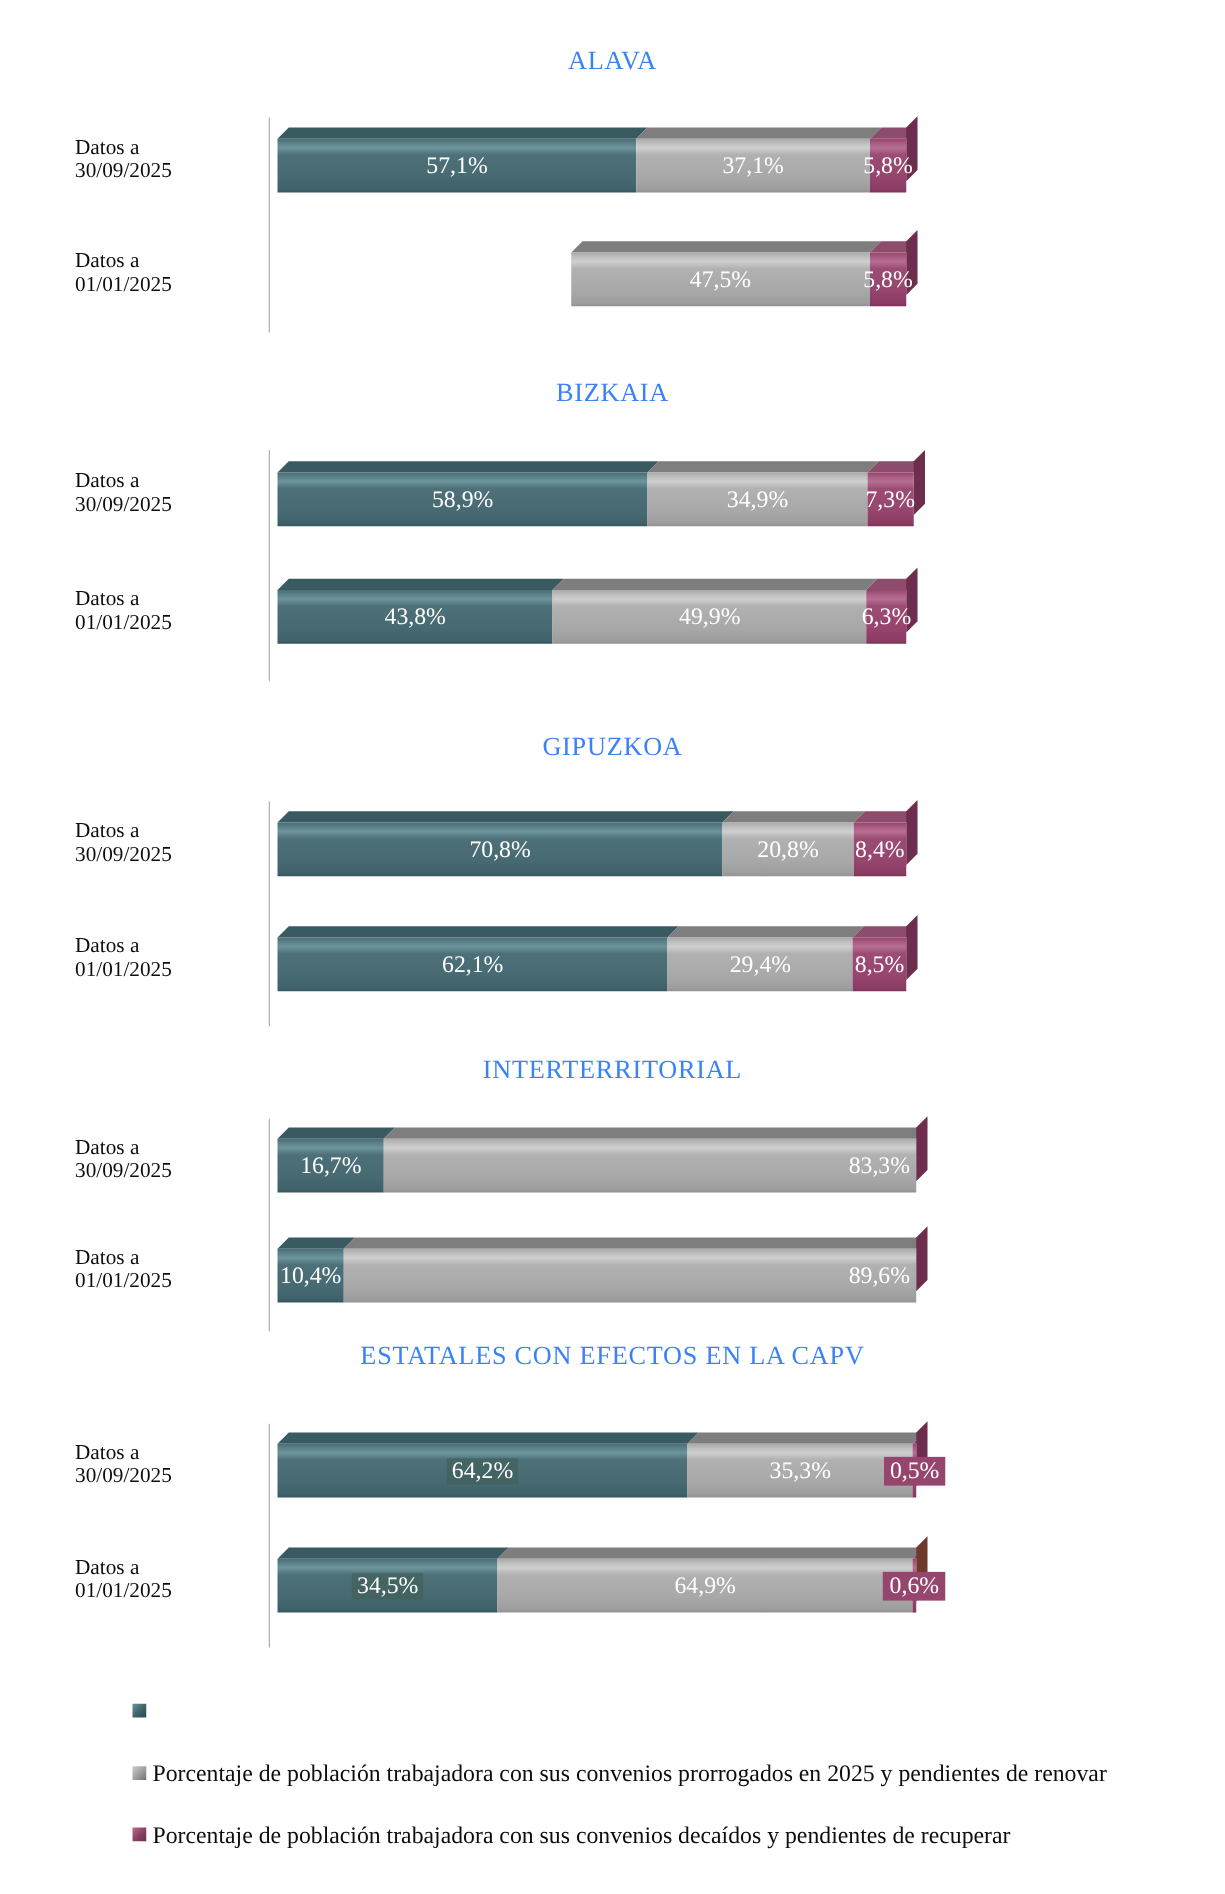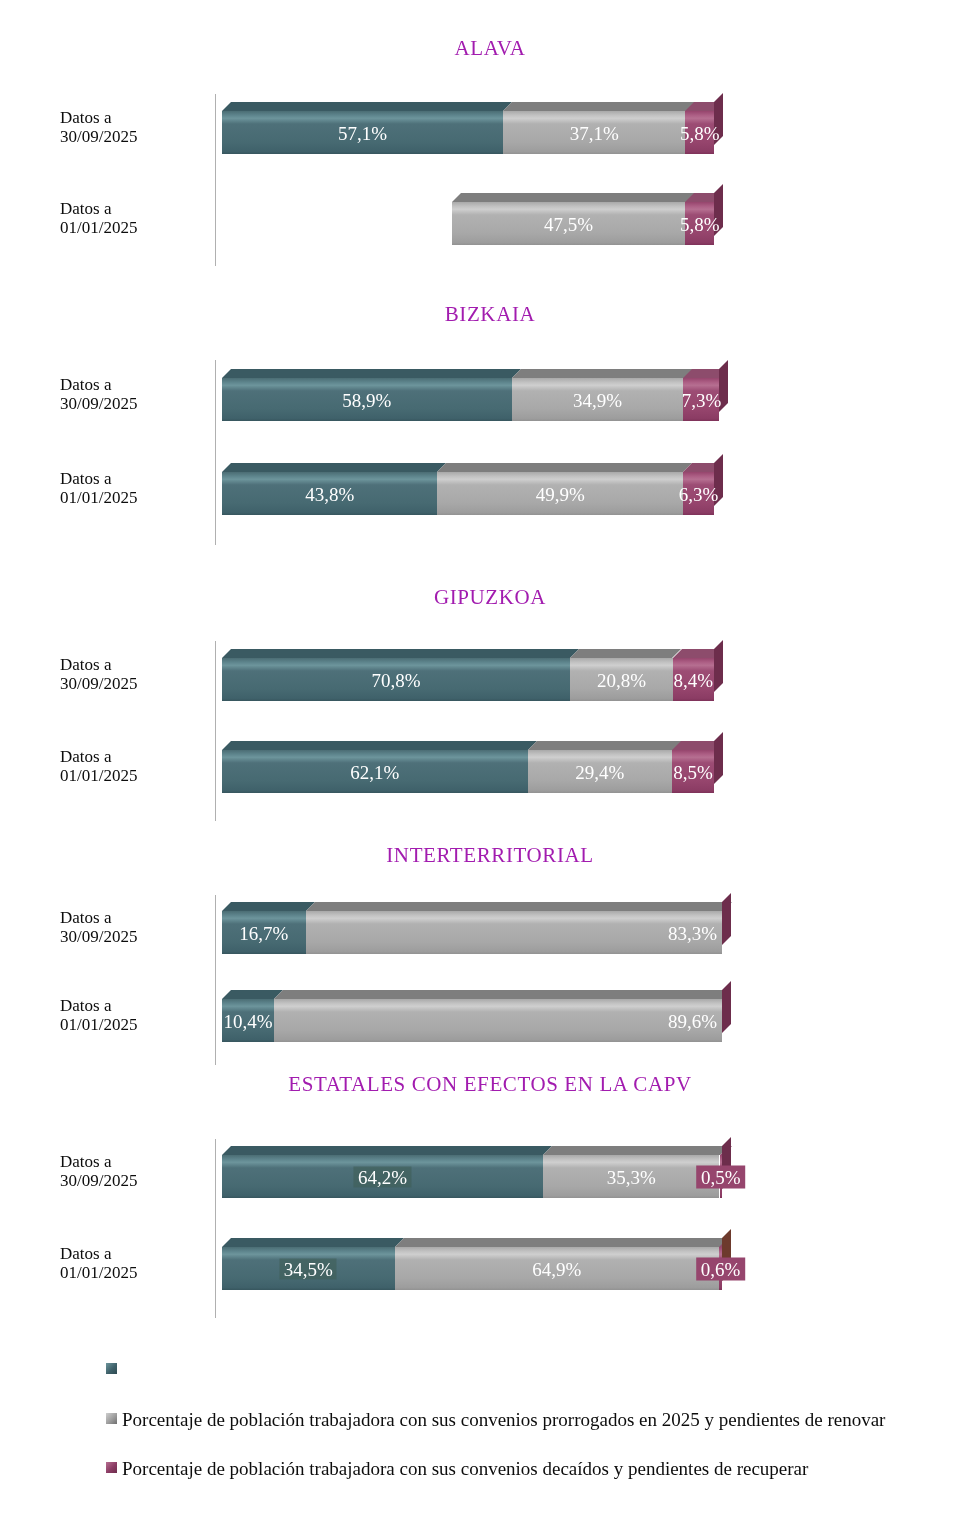--- a/index.html
+++ b/index.html
@@ -17,21 +17,21 @@
 
   .chart-block {
     position: relative;
     width: 980px;
   }
 
   .block-title {
     text-align: center;
     font-family: "Liberation Serif", "DejaVu Serif", serif;
     font-size: 21px;
-    color: #a21caf;
+    color: #3b82f6;
     letter-spacing: 0.6px;
     line-height: 1;
   }
 
   .plot-area {
     position: relative;
     width: 980px;
   }
 
   
@@ -67,20 +67,21 @@
     left: 222px;
     top: 6px;
     height: 52px;
   }
   .bar-inner {
     position: absolute;
     left: 0;
     top: 9px;
     height: 43px;
     width: 100%;
+    padding-left: 11px;
   }
 
   .seg {
     position: absolute;
     top: 0;
     height: 43px;
     box-sizing: border-box;
   }
   
   .seg .face {

